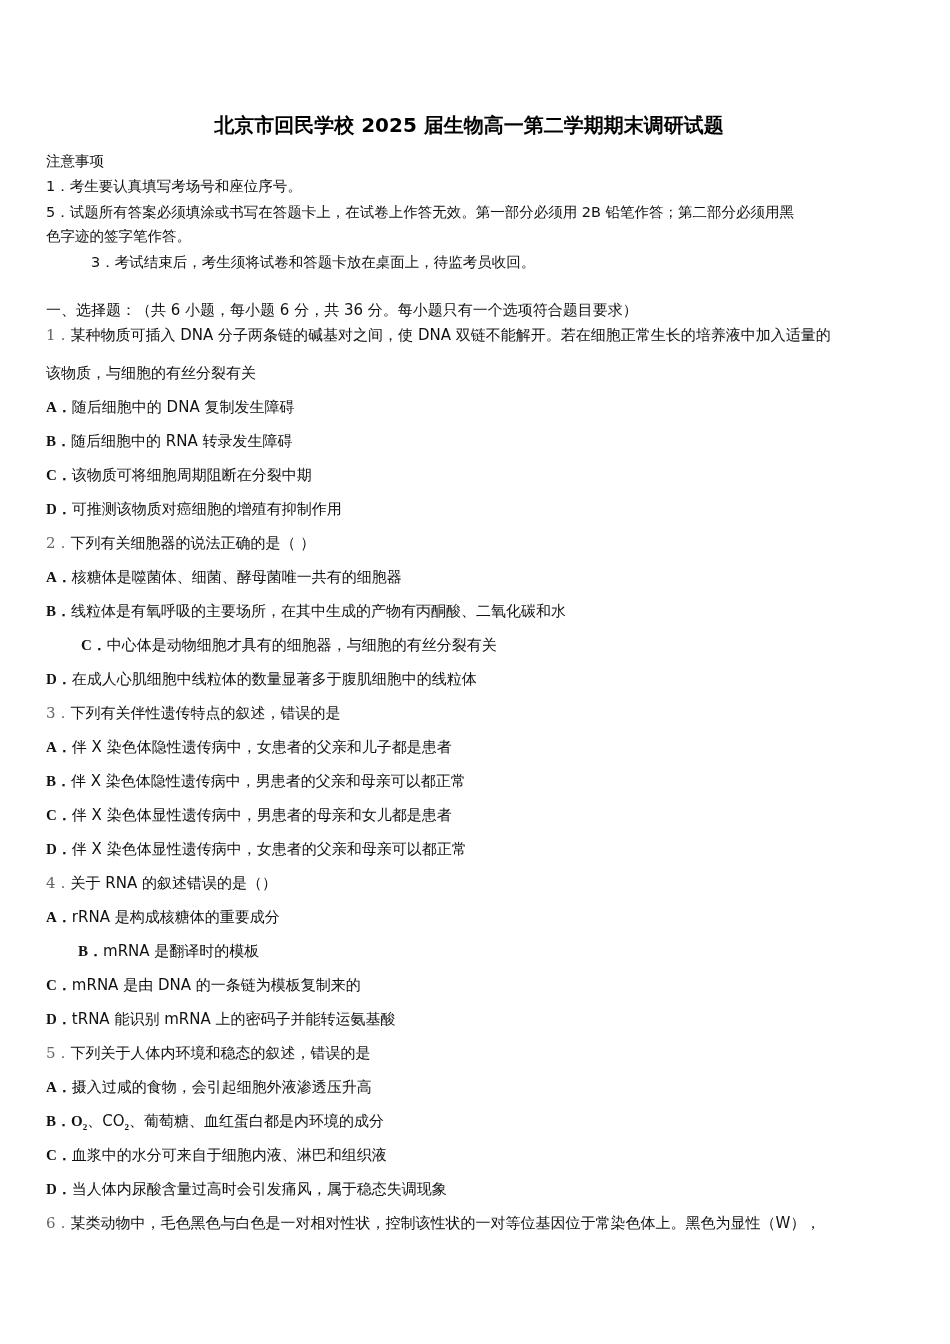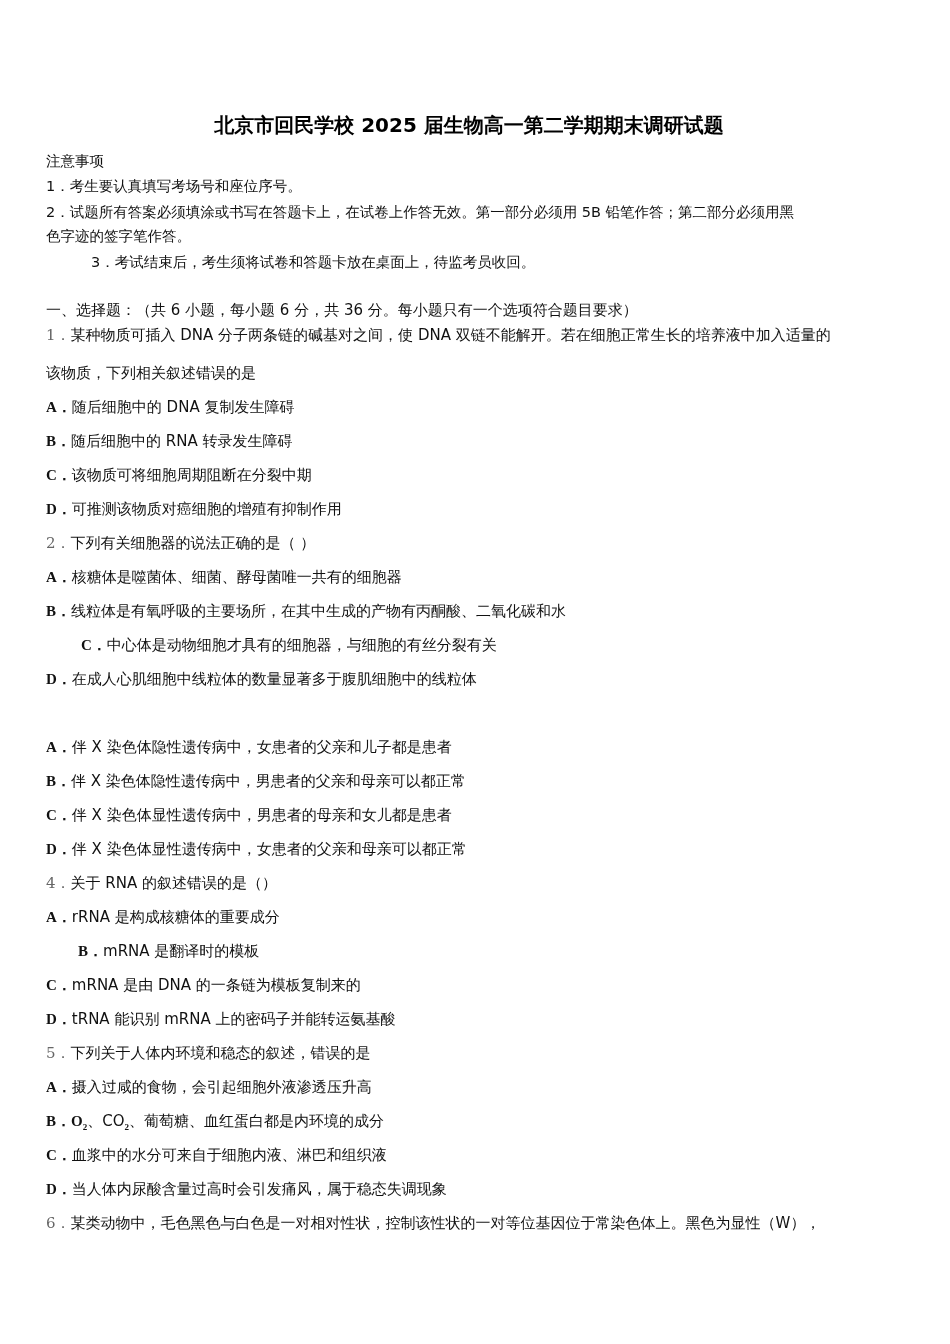--- a/index.html
+++ b/index.html
@@ -73,30 +73,30 @@
   </style>
 </head>
 <body>
 
 <div class="page">
 
   <div class="title">北京市回民学校 2025 届生物高一第二学期期末调研试题</div>
 
   <div class="line notice" style="top:151px;">注意事项</div>
   <div class="line notice" style="top:176px;">1．考生要认真填写考场号和座位序号。</div>
-  <div class="line notice" style="top:202px;">2．试题所有答案必须填涂或书写在答题卡上，在试卷上作答无效。第一部分必须用 5B 铅笔作答；第二部分必须用黑</div>
+  <div class="line notice" style="top:202px;">5．试题所有答案必须填涂或书写在答题卡上，在试卷上作答无效。第一部分必须用 2B 铅笔作答；第二部分必须用黑</div>
   <div class="line notice" style="top:226px;">色字迹的签字笔作答。</div>
   <div class="line notice" style="top:252px;margin-left:45px;">3．考试结束后，考生须将试卷和答题卡放在桌面上，待监考员收回。</div>
 
   <div class="line section-heading" style="top:300px;">一、选择题：（共 6 小题，每小题 6 分，共 36 分。每小题只有一个选项符合题目要求）</div>
 
   <div class="line" style="top:325px;">
     <span class="qnum">1．</span><span class="qtext">某种物质可插入 DNA 分子两条链的碱基对之间，使 DNA 双链不能解开。若在细胞正常生长的培养液中加入适量的</span>
   </div>
-  <div class="line qtext" style="top:363px;">该物质，下列相关叙述错误的是</div>
+  <div class="line qtext" style="top:363px;">该物质，与细胞的有丝分裂有关</div>
   <div class="line" style="top:397px;">
     <span class="opt-letter">A．</span><span class="opt-text">随后细胞中的 DNA 复制发生障碍</span>
   </div>
   <div class="line" style="top:465px;">
     <span class="opt-letter">C．</span><span class="opt-text">该物质可将细胞周期阻断在分裂中期</span>
   </div>
   <div class="line" style="top:431px;">
     <span class="opt-letter">B．</span><span class="opt-text">随后细胞中的 RNA 转录发生障碍</span>
   </div>
   <div class="line" style="top:499px;">
@@ -112,20 +112,23 @@
   <div class="line" style="top:601px;">
     <span class="opt-letter">B．</span><span class="opt-text">线粒体是有氧呼吸的主要场所，在其中生成的产物有丙酮酸、二氧化碳和水</span>
   </div>
   <div class="line" style="top:635px;margin-left:35px;">
     <span class="opt-letter">C．</span><span class="opt-text">中心体是动物细胞才具有的细胞器，与细胞的有丝分裂有关</span>
   </div>
   <div class="line" style="top:669px;">
     <span class="opt-letter">D．</span><span class="opt-text">在成人心肌细胞中线粒体的数量显著多于腹肌细胞中的线粒体</span>
   </div>
 
+  <div class="line" style="top:703px;">
+    <span class="qnum">3．</span><span class="qtext">下列有关伴性遗传特点的叙述，错误的是</span>
+  </div>
   <div class="line" style="top:737px;">
     <span class="opt-letter">A．</span><span class="opt-text">伴 X 染色体隐性遗传病中，女患者的父亲和儿子都是患者</span>
   </div>
   <div class="line" style="top:771px;">
     <span class="opt-letter">B．</span><span class="opt-text">伴 X 染色体隐性遗传病中，男患者的父亲和母亲可以都正常</span>
   </div>
   <div class="line" style="top:805px;">
     <span class="opt-letter">C．</span><span class="opt-text">伴 X 染色体显性遗传病中，男患者的母亲和女儿都是患者</span>
   </div>
   <div class="line" style="top:839px;">

